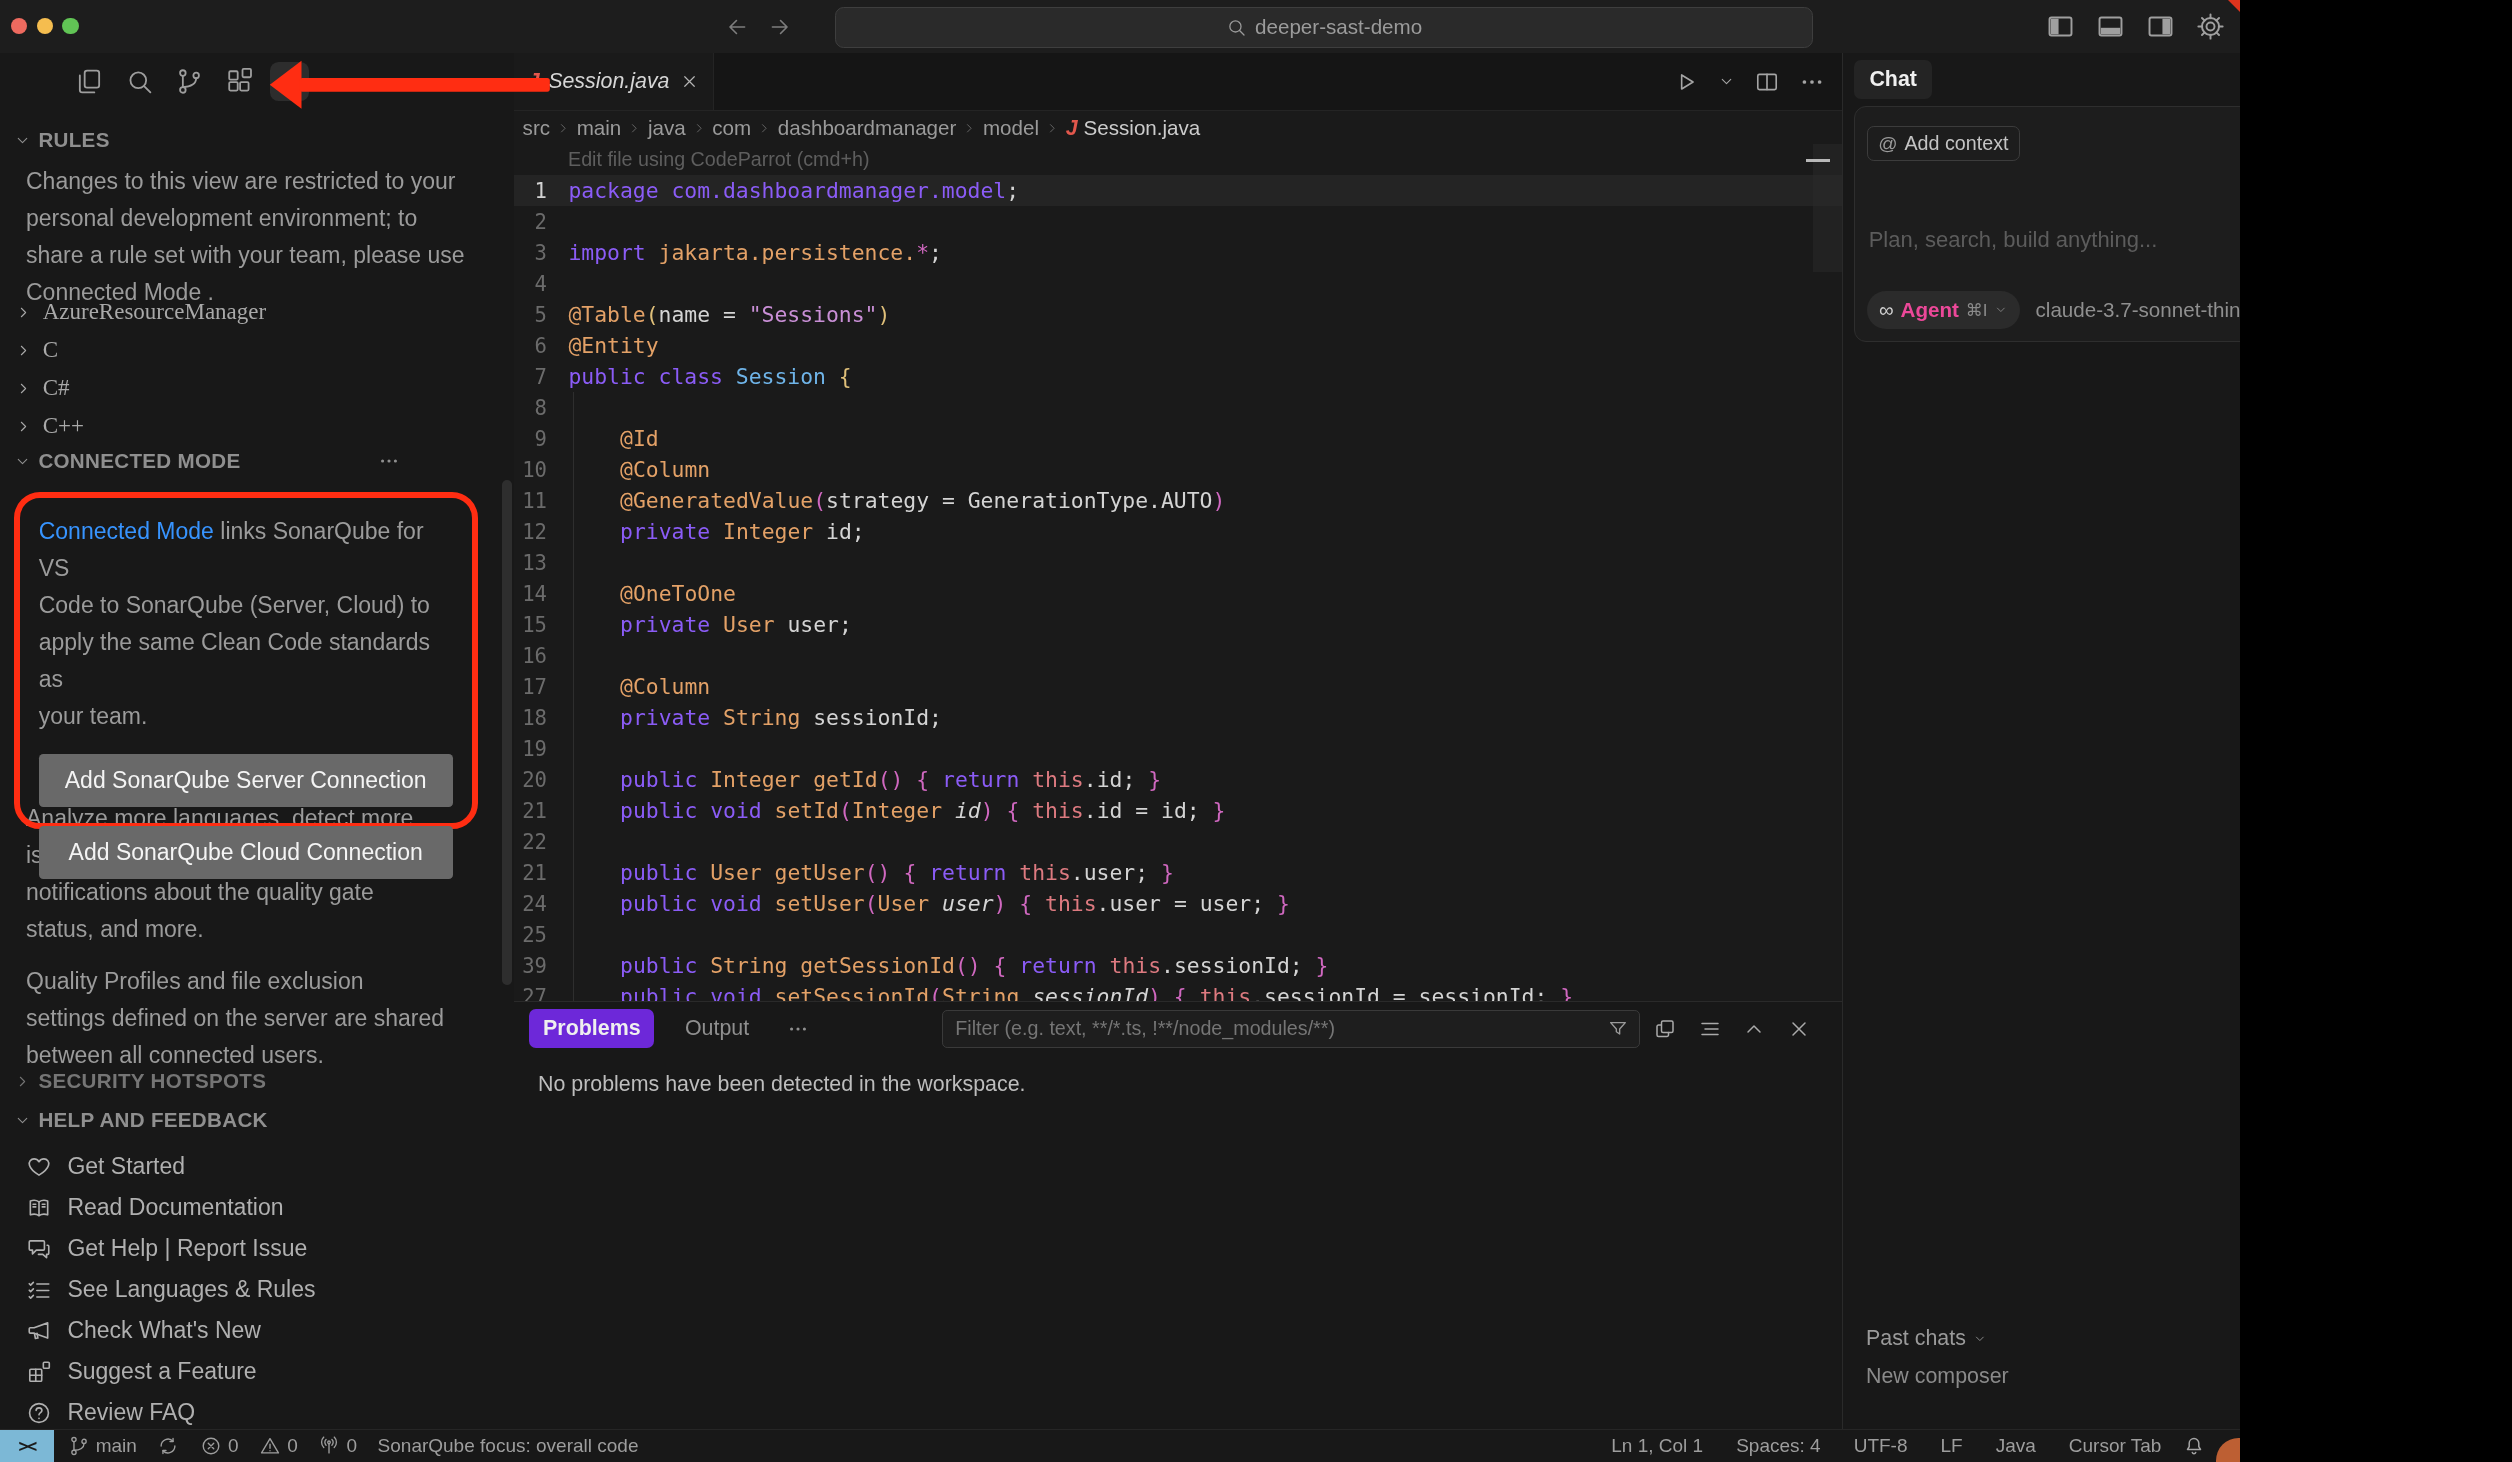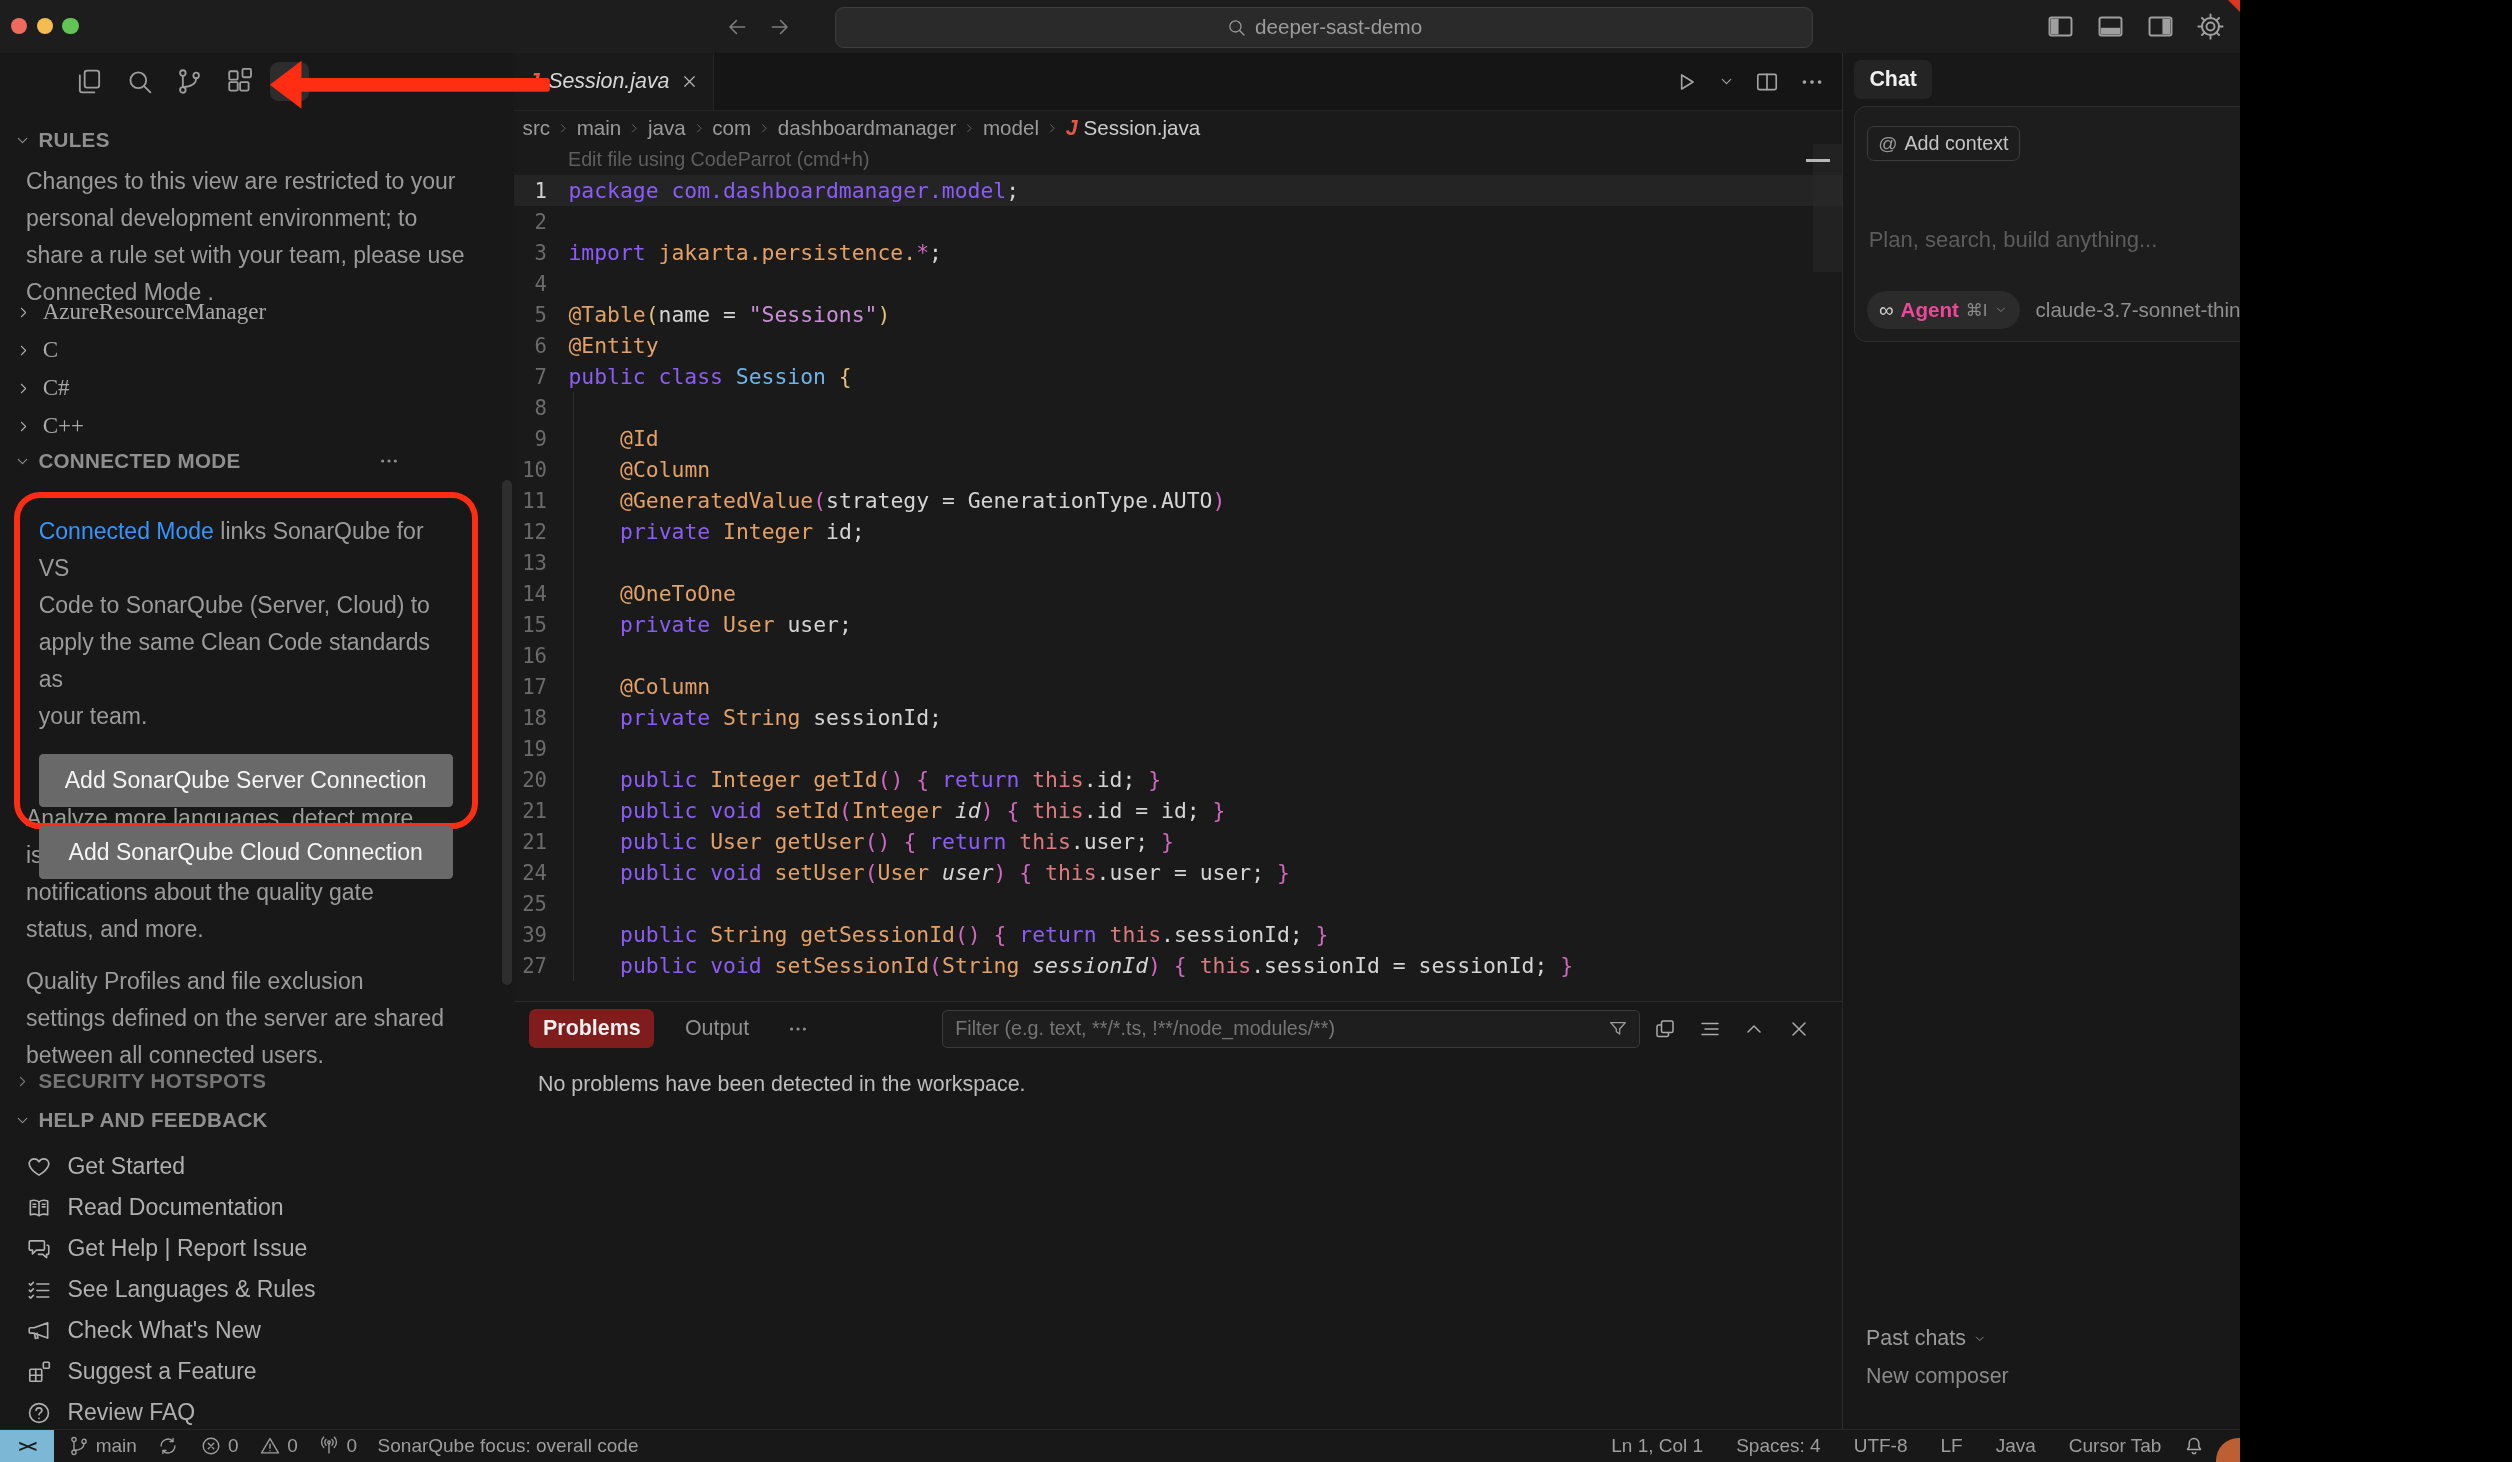--- a/index.html
+++ b/index.html
@@ -62,21 +62,21 @@
   .tk-k{color:#8b5cf6}.tk-o{color:#e3a167}.tk-s{color:#c98fd6}.tk-p{color:#d4d4d4}
   .tk-y{color:#e0c07a}.tk-m{color:#d068c0}.tk-th{color:#dd7a80}.tk-c{color:#6fb4e8}
   .tk-i{color:#d4d4d4;font-style:italic}
   .minimap-mark{position:absolute;right:12px;top:106px;width:24px;height:3.4px;background:#c9c9c9;opacity:.9;}
   .minimap-slider{position:absolute;right:0;top:91px;width:29px;height:128px;background:#2a2a2a;opacity:.5;}
 
   
   .problems{position:absolute;left:0;right:0;bottom:0;height:428px;background:#181818;border-top:0.9px solid #2a2a2a;}
   .pp-head{height:53px;display:flex;align-items:center;padding-left:15.4px;position:relative;}
   .pp-tab{font-size:21.4px;color:#8f8f8f;padding:6.9px 13.7px;border-radius:6.9px;}
-  .pp-tab.active{color:#efefef;background:#7f1d1d;font-weight:700;}
+  .pp-tab.active{color:#efefef;background:#6d28d9;font-weight:700;}
   .pp-dots{margin-left:24px;color:#8f8f8f;}
   .pp-filter{position:absolute;left:428px;top:7.7px;width:698px;height:38px;background:#1e1e1e;border:0.9px solid #3a3a3a;
              border-radius:5.1px;display:flex;align-items:center;padding:0 10.3px;box-sizing:border-box;}
   .pp-filter input{flex:1;background:transparent;border:none;outline:none;color:#bbb;font-size:19.7px;font-family:"Liberation Sans",sans-serif;}
   .pp-filter input::placeholder{color:#757575;}
   .pp-icons{position:absolute;left:1139px;top:0;height:53px;display:flex;align-items:center;gap:20.6px;color:#aaaaaa;}
   .pp-msg{margin:17px 0 0 24px;color:#bdbdbd;font-size:21.4px;}
 
   
   .chat{position:absolute;left:1842px;top:53px;width:671px;height:1377px;background:#181818;border-left:0.9px solid #2a2a2a;box-sizing:border-box;}
@@ -547,20 +547,25 @@
             <span class="ln">20</span>
             <span class="guide"></span>
             <span class="ct" style="padding-left: 73px;"><span class="tk-k">public</span><span class="tk-p"> </span><span class="tk-o">Integer</span><span class="tk-p"> </span><span class="tk-o">getId</span><span class="tk-m">()</span><span class="tk-p"> </span><span class="tk-m">{</span><span class="tk-p"> </span><span class="tk-k">return</span><span class="tk-p"> </span><span class="tk-th">this</span><span class="tk-p">.id;</span><span class="tk-p"> </span><span class="tk-m">}</span></span>
           </div>
           <div class="cl">
             <span class="ln">21</span>
             <span class="guide"></span>
             <span class="ct" style="padding-left: 73px;"><span class="tk-k">public void</span><span class="tk-p"> </span><span class="tk-o">setId</span><span class="tk-m">(</span><span class="tk-o">Integer</span><span class="tk-p"> </span><span class="tk-i">id</span><span class="tk-m">)</span><span class="tk-p"> </span><span class="tk-m">{</span><span class="tk-p"> </span><span class="tk-th">this</span><span class="tk-p">.id = id;</span><span class="tk-p"> </span><span class="tk-m">}</span></span>
           </div>
           <div class="cl">
+            <span class="ln">22</span>
+            <span class="guide"></span>
+            <span class="ct" style="padding-left: 21.4px;"></span>
+          </div>
+          <div class="cl">
             <span class="ln">21</span>
             <span class="guide"></span>
             <span class="ct" style="padding-left: 73px;"><span class="tk-k">public</span><span class="tk-p"> </span><span class="tk-o">User</span><span class="tk-p"> </span><span class="tk-o">getUser</span><span class="tk-m">()</span><span class="tk-p"> </span><span class="tk-m">{</span><span class="tk-p"> </span><span class="tk-k">return</span><span class="tk-p"> </span><span class="tk-th">this</span><span class="tk-p">.user;</span><span class="tk-p"> </span><span class="tk-m">}</span></span>
           </div>
           <div class="cl">
             <span class="ln">24</span>
             <span class="guide"></span>
             <span class="ct" style="padding-left: 73px;"><span class="tk-k">public void</span><span class="tk-p"> </span><span class="tk-o">setUser</span><span class="tk-m">(</span><span class="tk-o">User</span><span class="tk-p"> </span><span class="tk-i">user</span><span class="tk-m">)</span><span class="tk-p"> </span><span class="tk-m">{</span><span class="tk-p"> </span><span class="tk-th">this</span><span class="tk-p">.user = user;</span><span class="tk-p"> </span><span class="tk-m">}</span></span>
           </div>
           <div class="cl">

